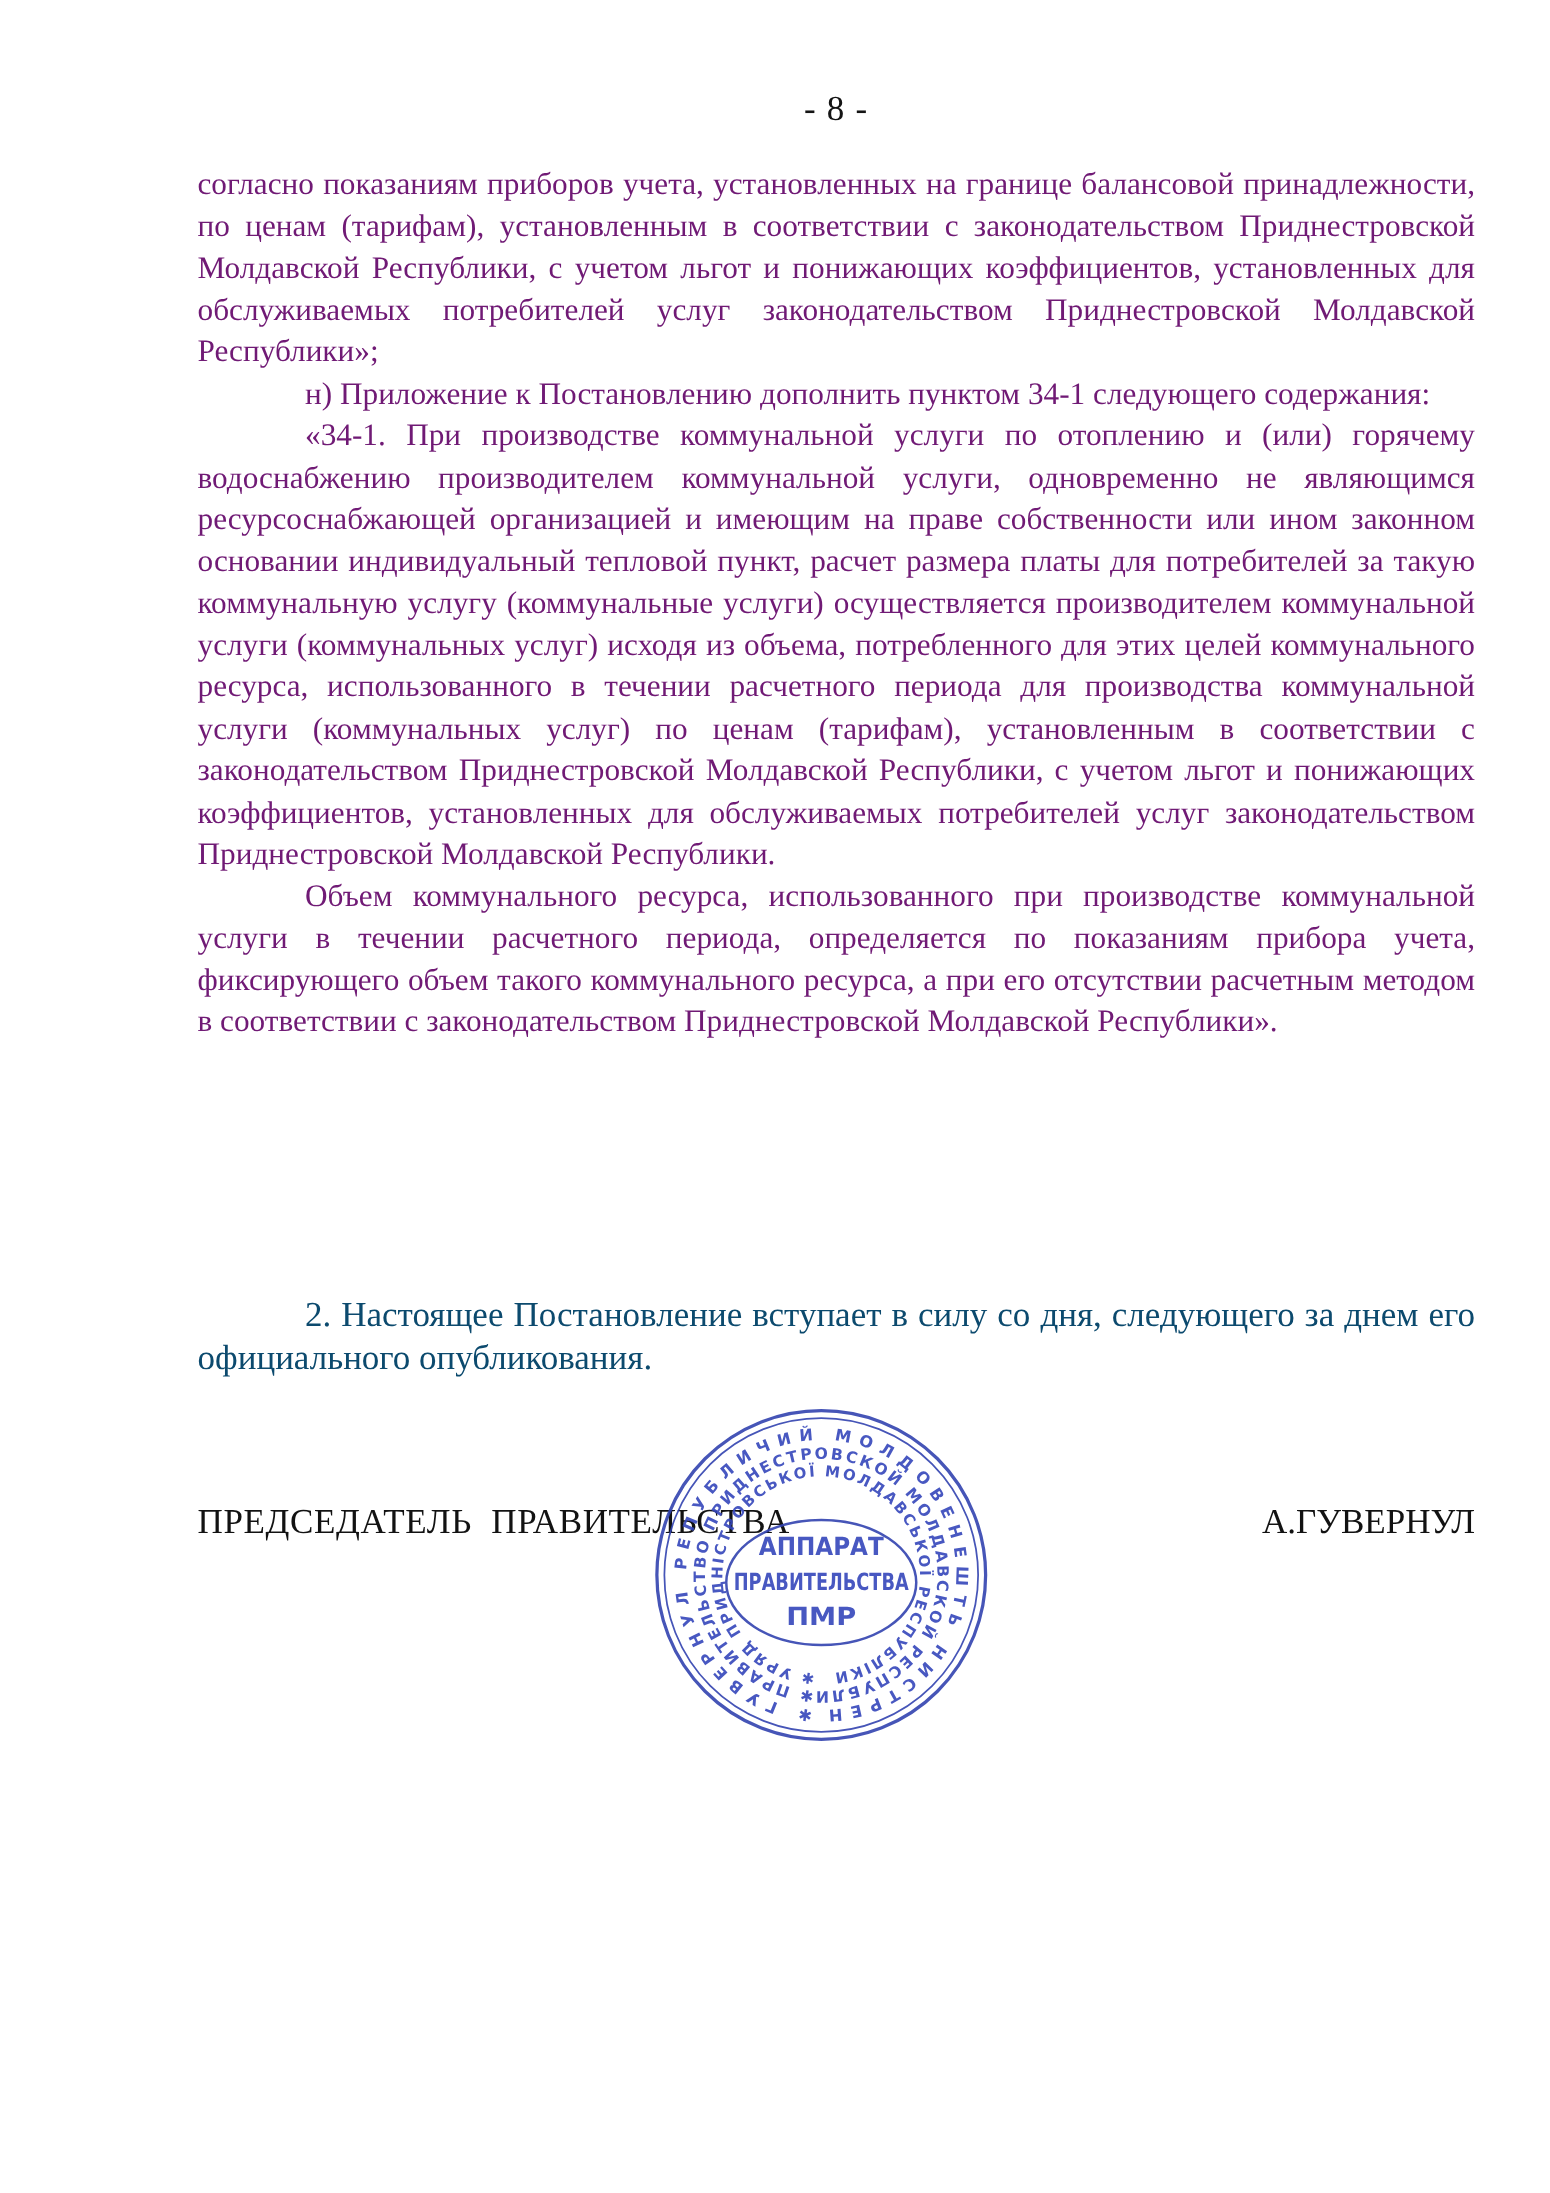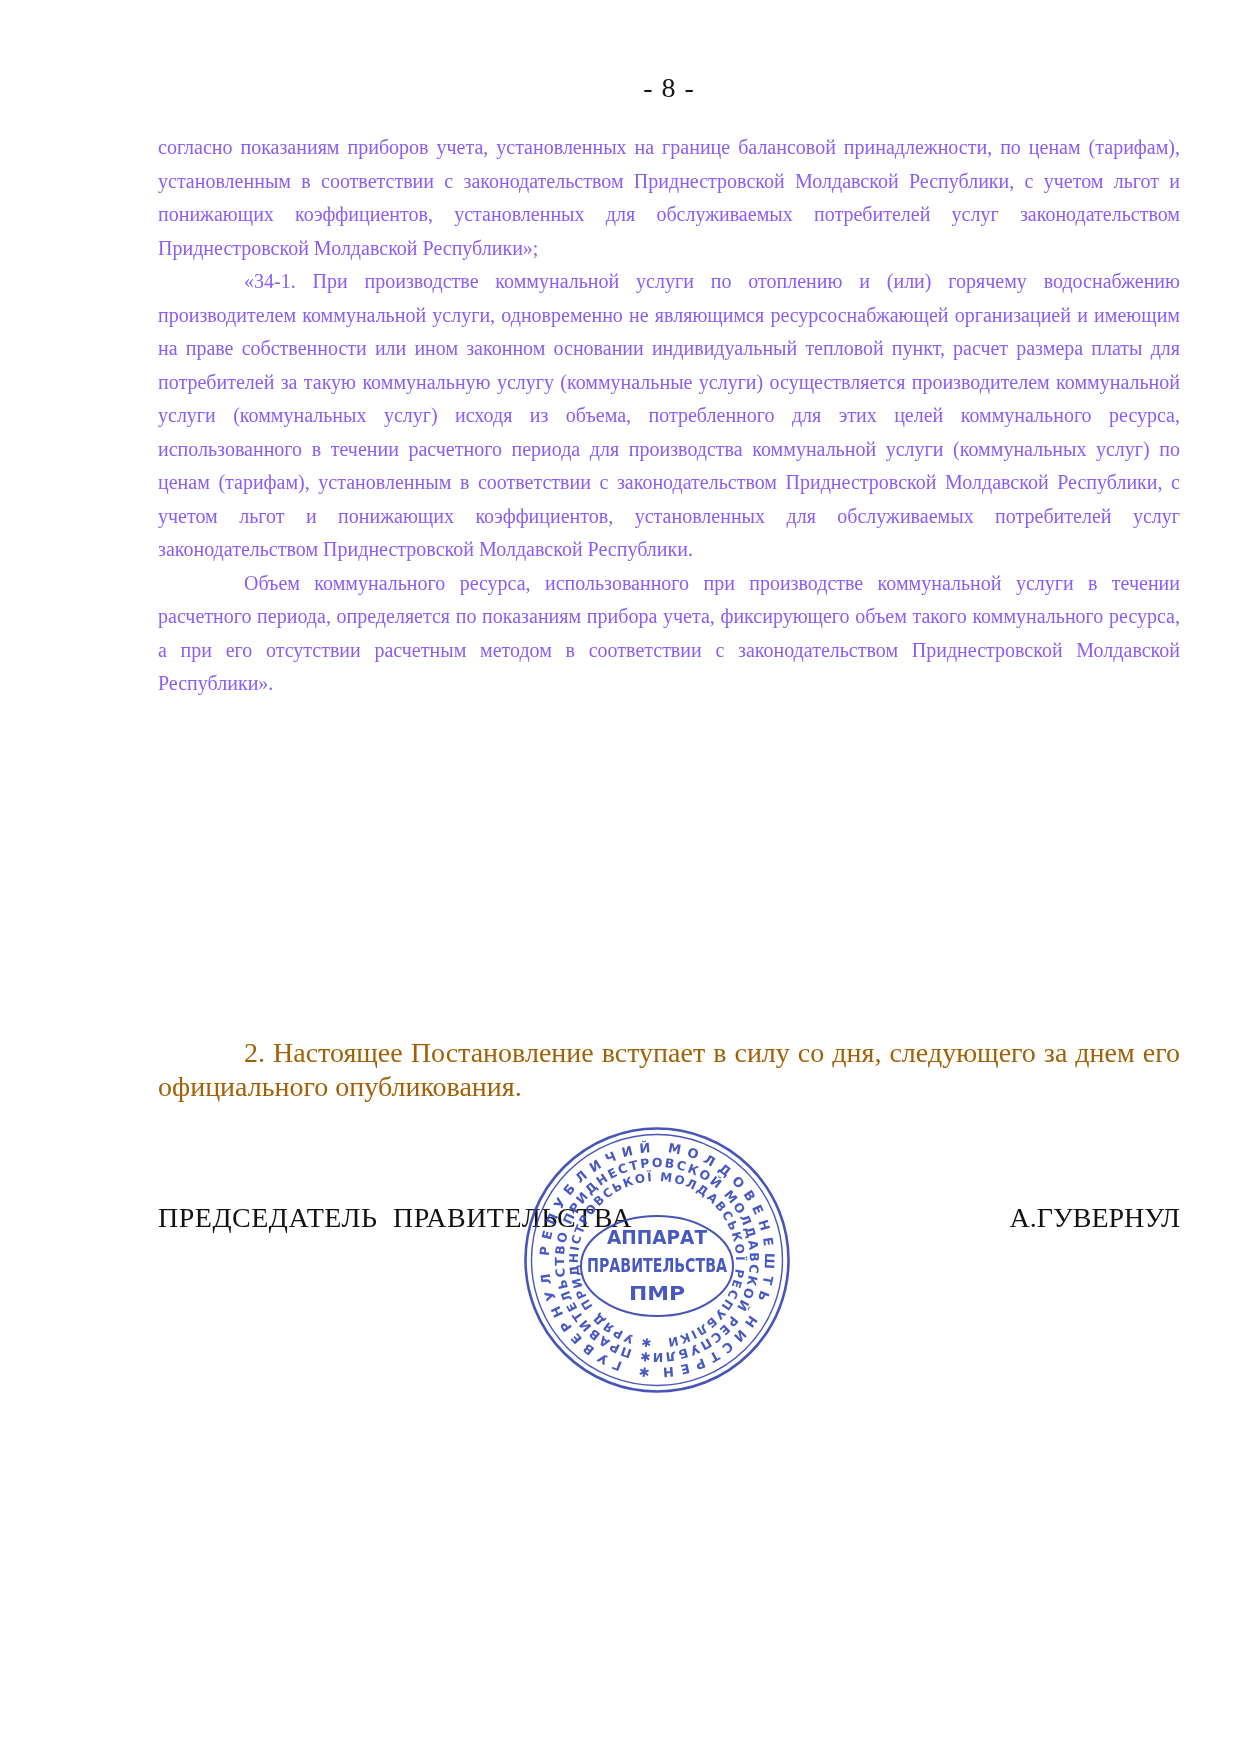--- a/index.html
+++ b/index.html
@@ -18,35 +18,35 @@
     left: 158px; width: 1022px; top: 72px;
     text-align: center;
     font-size: 28px;
     letter-spacing: 1px;
     color: #141414;
   }
 
   .body-text {
     position: absolute;
     left: 158px; top: 131px; width: 1022px;
-    font-size: 20px;
+    font-size: 25px;
     line-height: 33.5px;
     text-align: justify;
-    color: #8b5cf6;
+    color: #701a75;
   }
   .body-text p, .closing-par p { margin: 0; }
   .body-text p.indent, .closing-par p { text-indent: 86px; }
 
   .closing-par {
     position: absolute;
     left: 158px; top: 1036px; width: 1022px;
     font-size: 28px;
     line-height: 33.5px;
     text-align: justify;
-    color: #a16207;
+    color: #0c4a6e;
   }
 
   .signature-row {
     position: absolute;
     left: 158px; top: 1202px; width: 1022px;
     display: flex;
     justify-content: space-between;
     align-items: baseline;
     font-size: 28px;
     color: #121212;
@@ -75,20 +75,21 @@
 </style>
 </head>
 <body>
 
 <div class="sheet">
 
   <div class="page-number">- 8 -</div>
 
   <div class="body-text">
       <p>согласно показаниям приборов учета, установленных на границе балансовой принадлежности, по ценам (тарифам), установленным в соответствии с законодательством Приднестровской Молдавской Республики, с учетом льгот и понижающих коэффициентов, установленных для обслуживаемых потребителей услуг законодательством Приднестровской Молдавской Республики»;</p>
+      <p class="indent">н) Приложение к Постановлению дополнить пунктом 34-1 следующего содержания:</p>
       <p class="indent">«34-1. При производстве коммунальной услуги по отоплению и (или) горячему водоснабжению производителем коммунальной услуги, одновременно не являющимся ресурсоснабжающей организацией и имеющим на праве собственности или ином законном основании индивидуальный тепловой пункт, расчет размера платы для потребителей за такую коммунальную услугу (коммунальные услуги) осуществляется производителем коммунальной услуги (коммунальных услуг) исходя из объема, потребленного для этих целей коммунального ресурса, использованного в течении расчетного периода для производства коммунальной услуги (коммунальных услуг) по ценам (тарифам), установленным в соответствии с законодательством Приднестровской Молдавской Республики, с учетом льгот и понижающих коэффициентов, установленных для обслуживаемых потребителей услуг законодательством Приднестровской Молдавской Республики.</p>
       <p class="indent">Объем коммунального ресурса, использованного при производстве коммунальной услуги в течении расчетного периода, определяется по показаниям прибора учета, фиксирующего объем такого коммунального ресурса, а при его отсутствии расчетным методом в соответствии с законодательством Приднестровской Молдавской Республики».</p>
     </div>
 
   <div class="closing-par">
     <p>2. Настоящее Постановление вступает в силу со дня, следующего за днем его официального опубликования.</p>
   </div>
 
   <div class="signature-row">
     <span class="title">ПРЕДСЕДАТЕЛЬ ПРАВИТЕЛЬСТВА</span>

